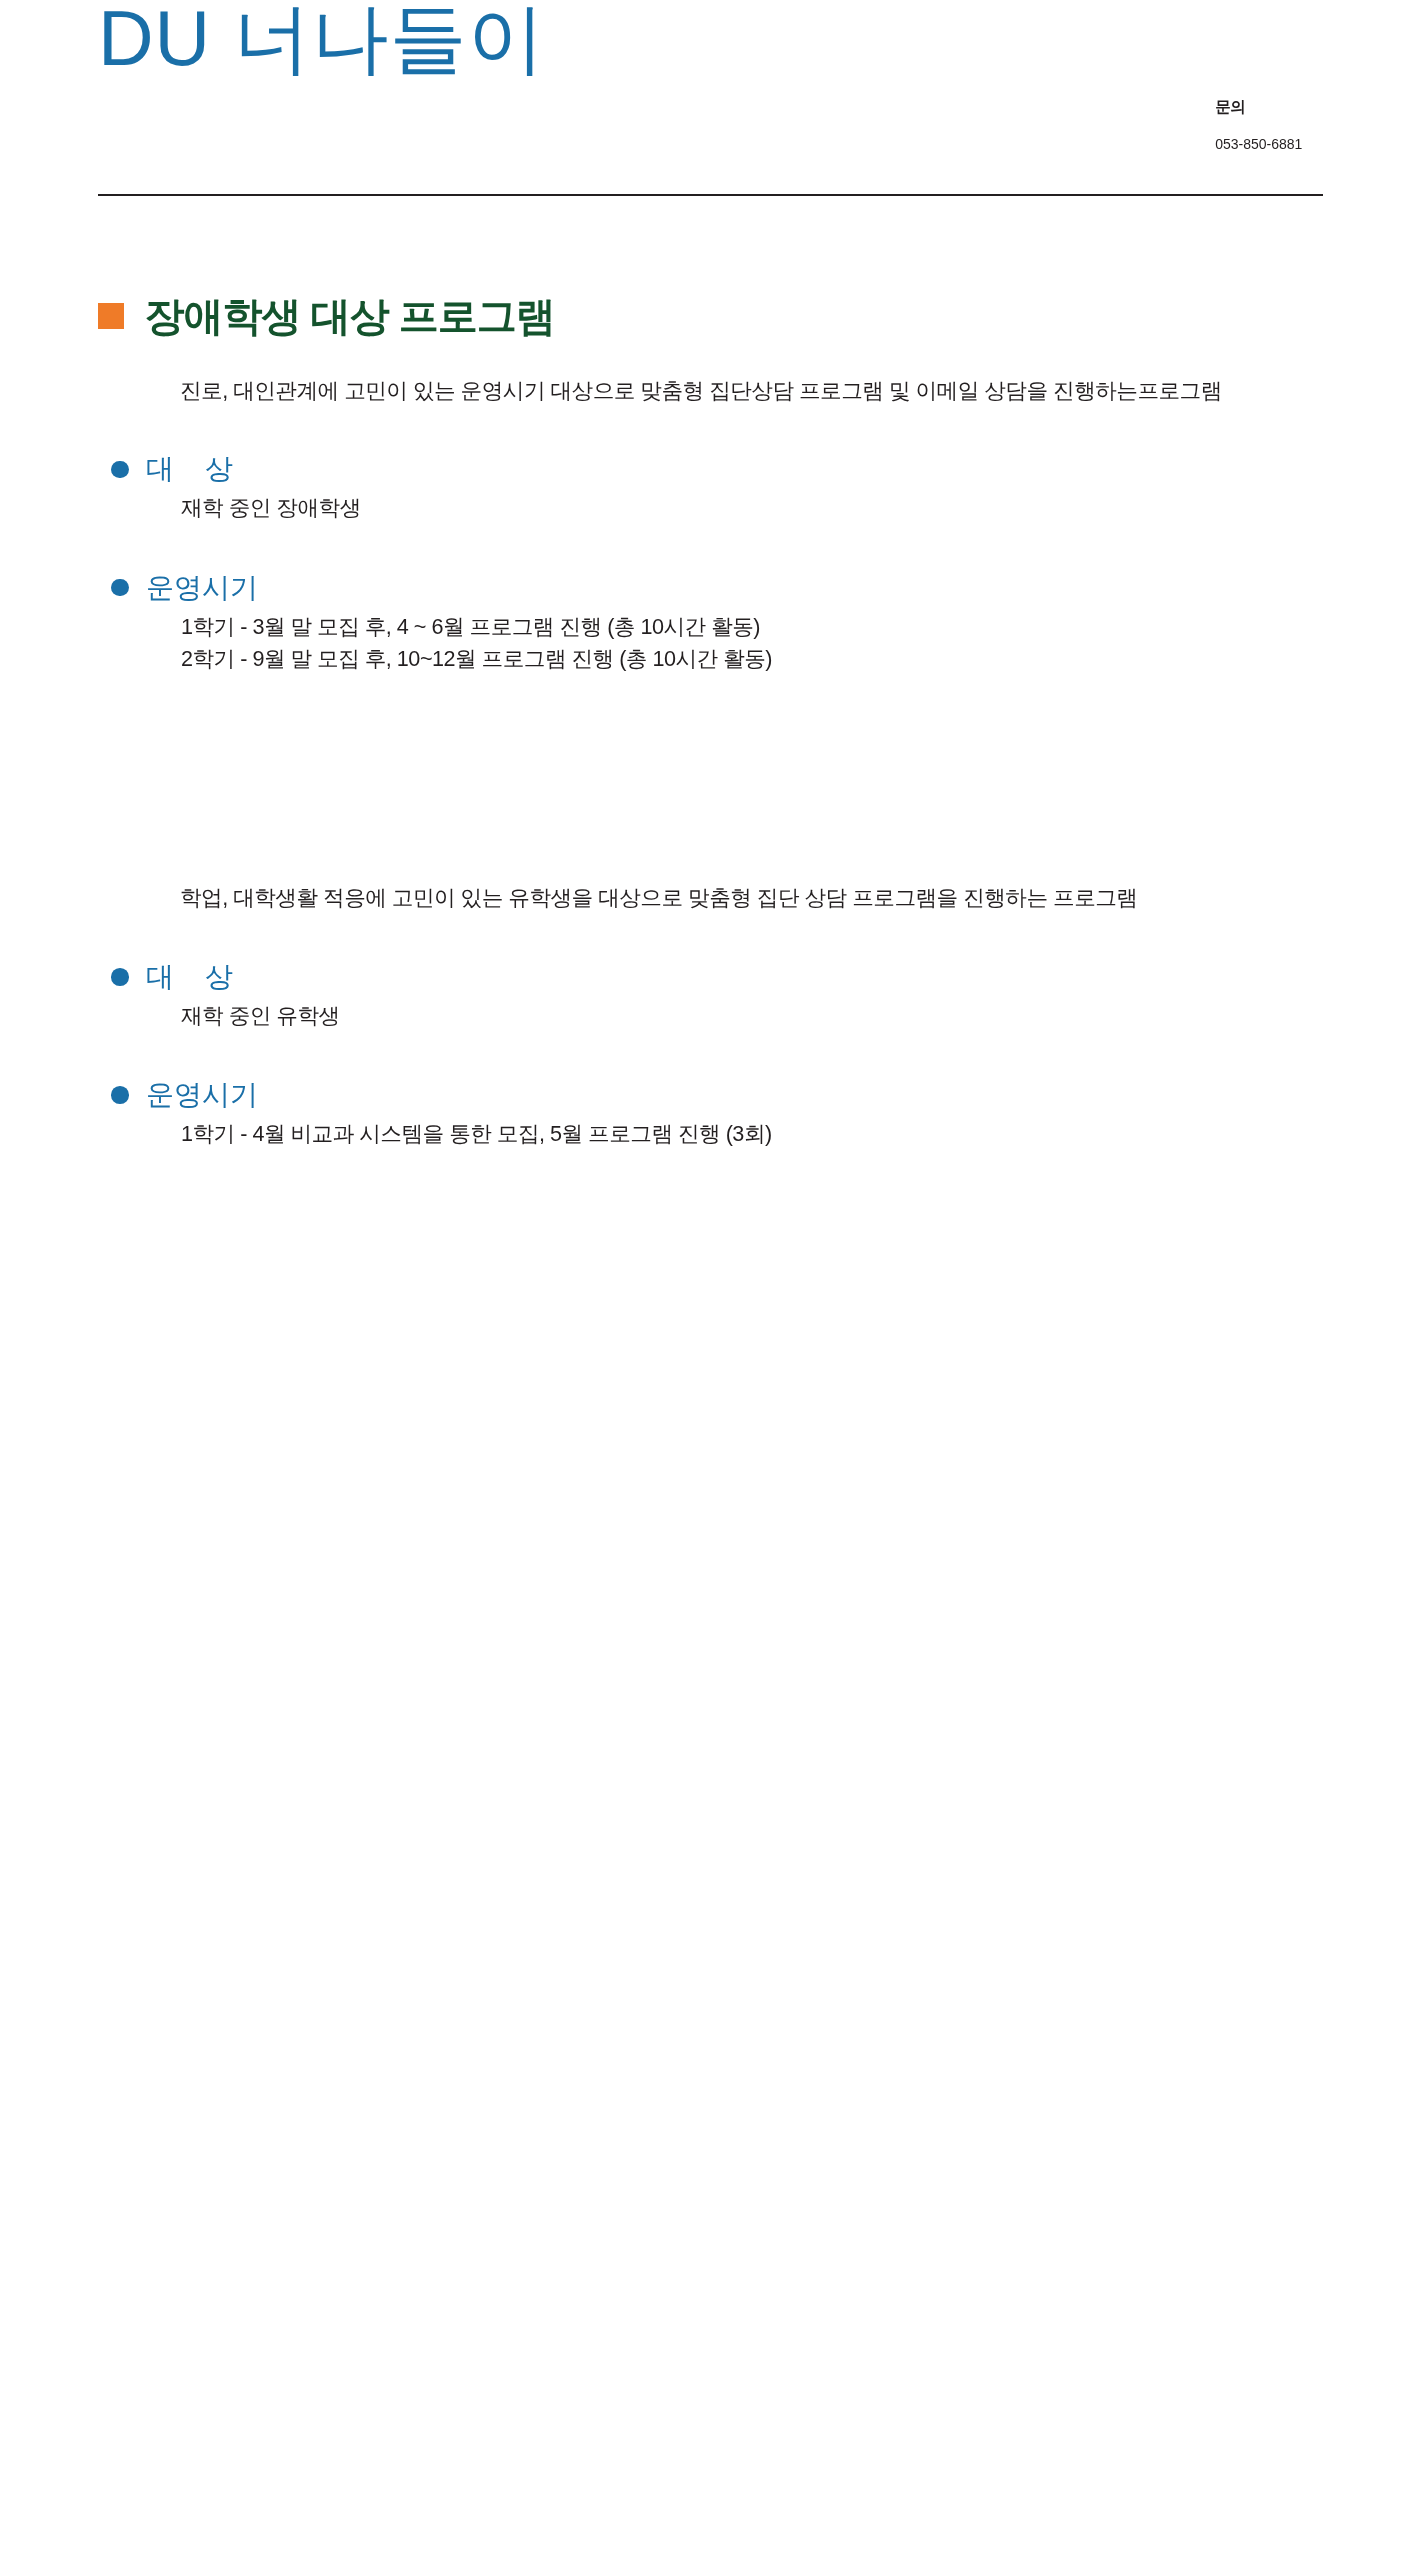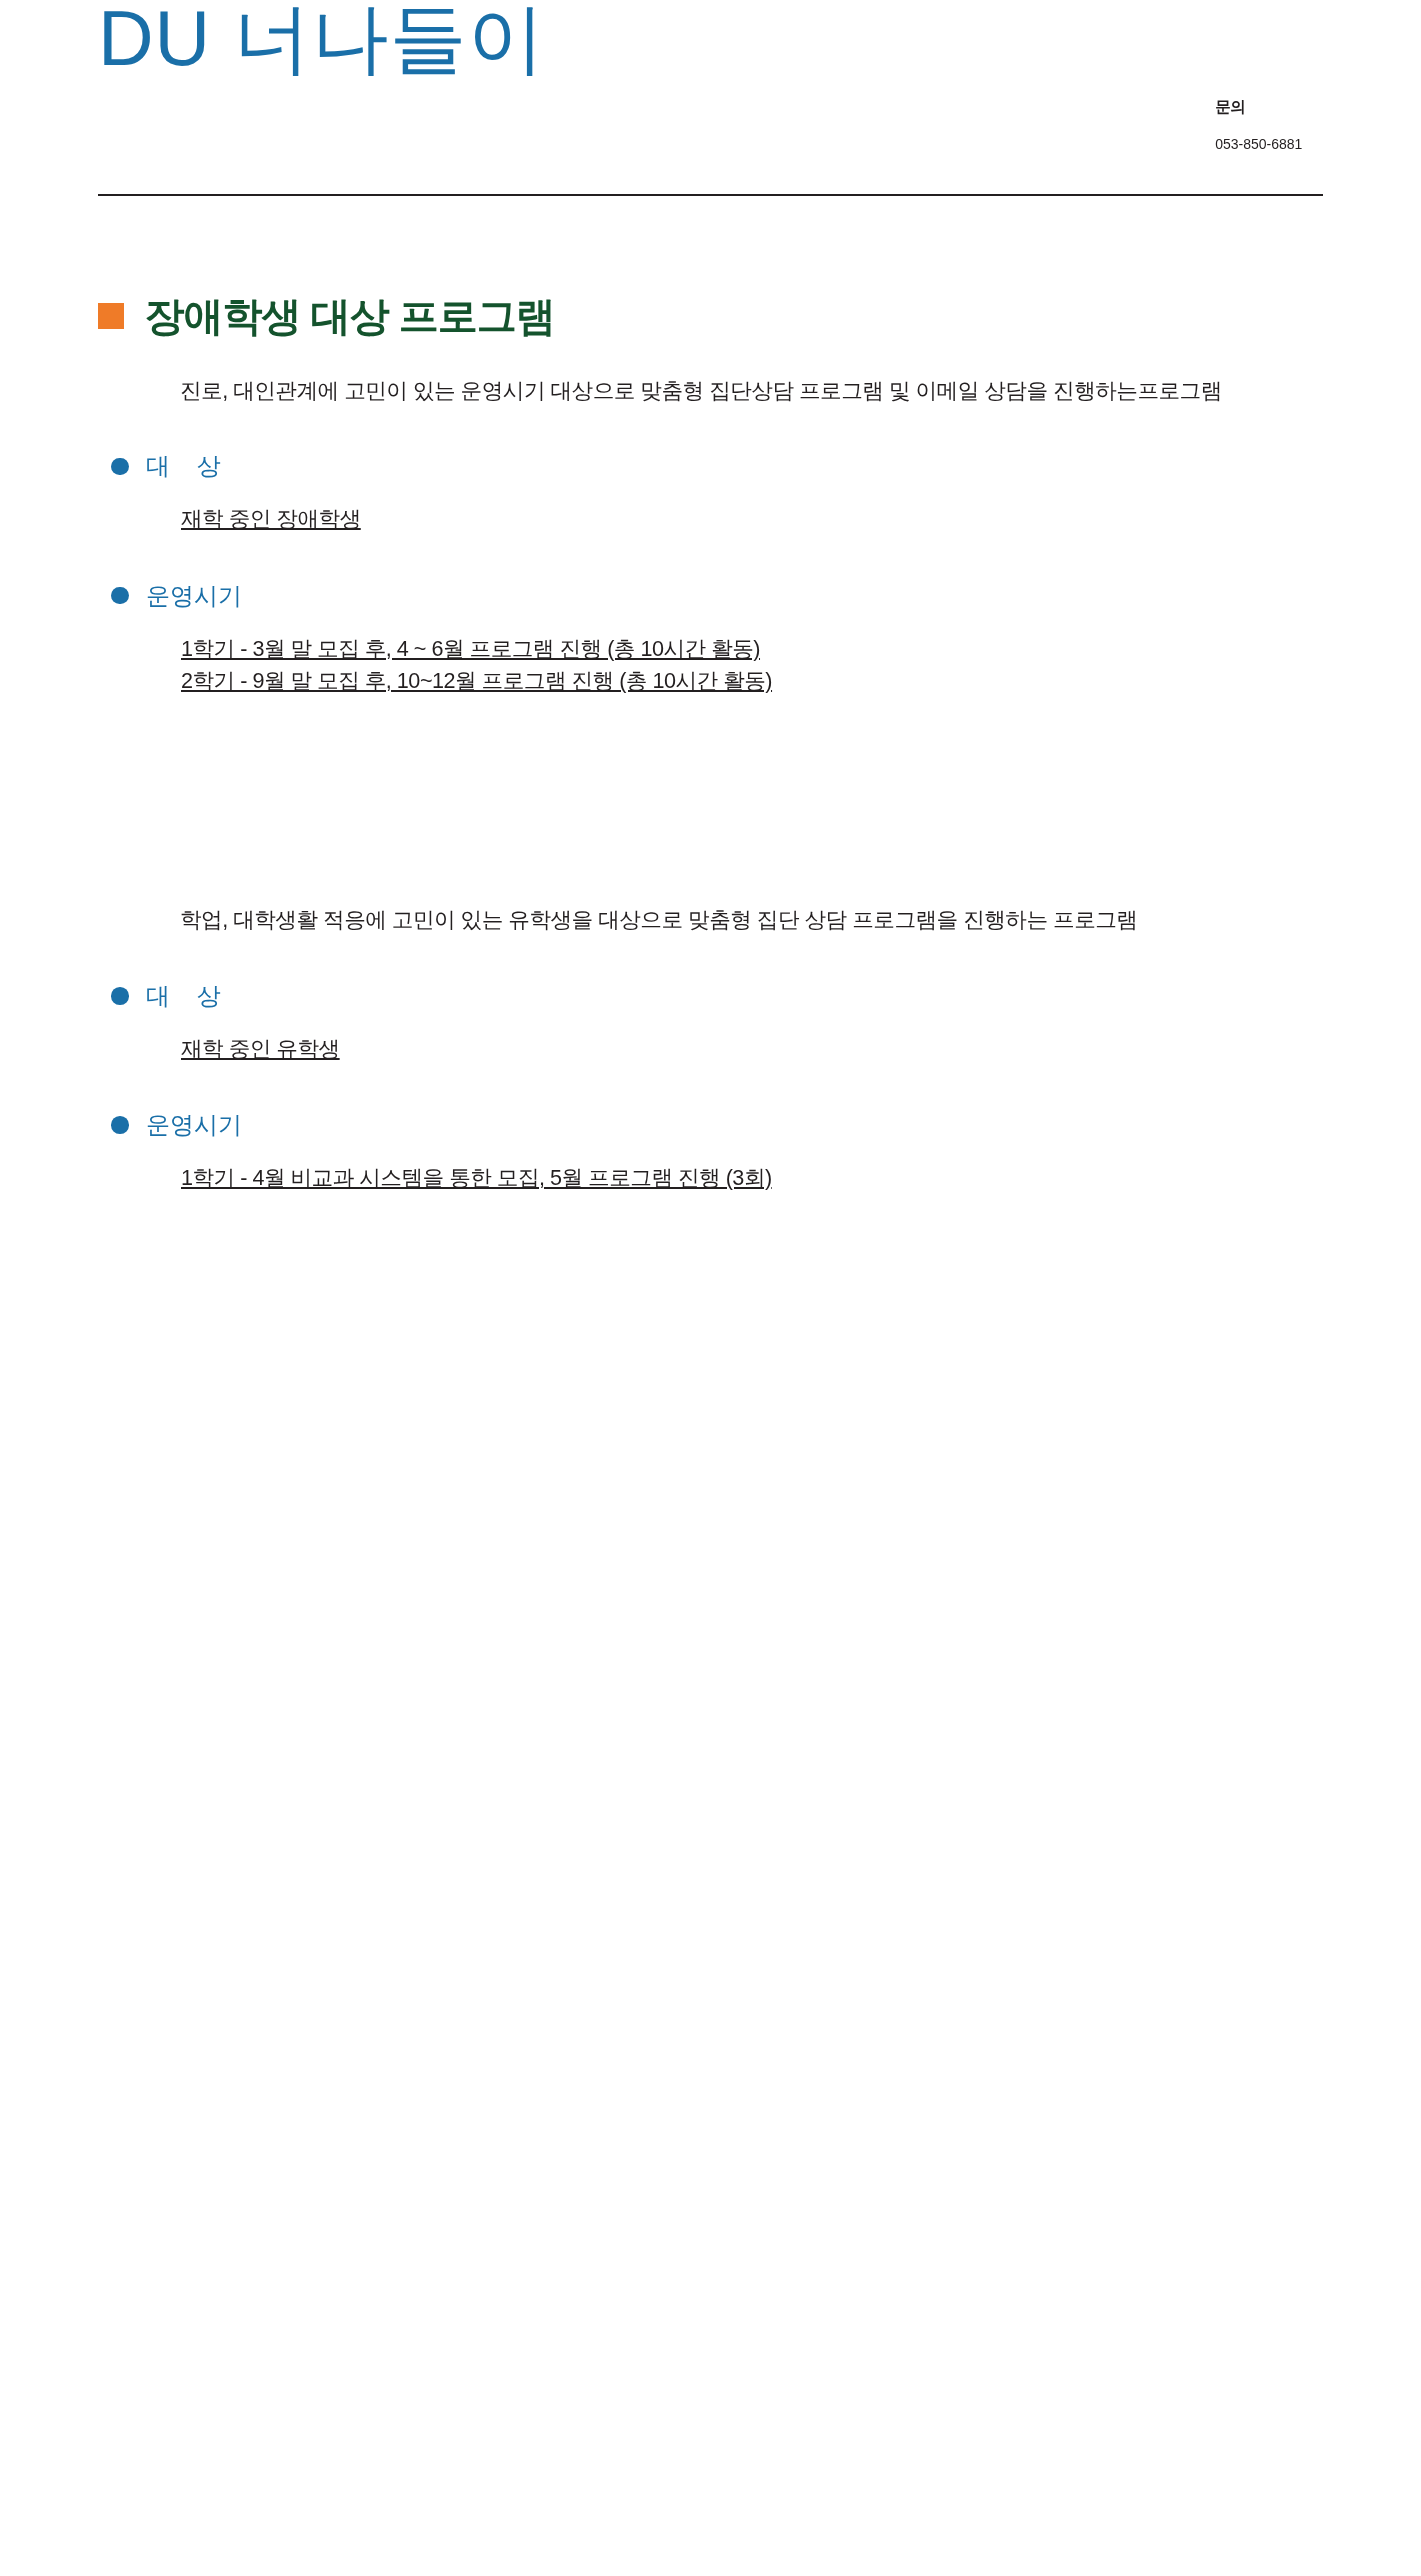--- a/index.html
+++ b/index.html
@@ -108,34 +108,33 @@
     gap: 17.5px;
   }
   .dot-bullet {
     width: 17.5px;
     height: 17.5px;
     border-radius: 50%;
     background: #1a6fa8;
     flex: 0 0 auto;
   }
   .field-label {
-    font-size: 24px;
+    font-size: 28px;
     color: #1a6fa8;
     letter-spacing: 0px;
     font-weight: 400;
     white-space: pre;
   }
   .field-body {
     margin-left: 70px;
-    margin-top: 21px;
+    margin-top: 4px;
     font-size: 21.6px;
     line-height: 1.5;
     color: #231f20;
     letter-spacing: -0.5px;
-    text-decoration: underline;
   }
   .field-body .line { display: block; }
 
   .gap-large { height: 170px; }
   .gap-mid { height: 98px; }
 </style>
 </head>
 <body>
 
 <div class="page">

